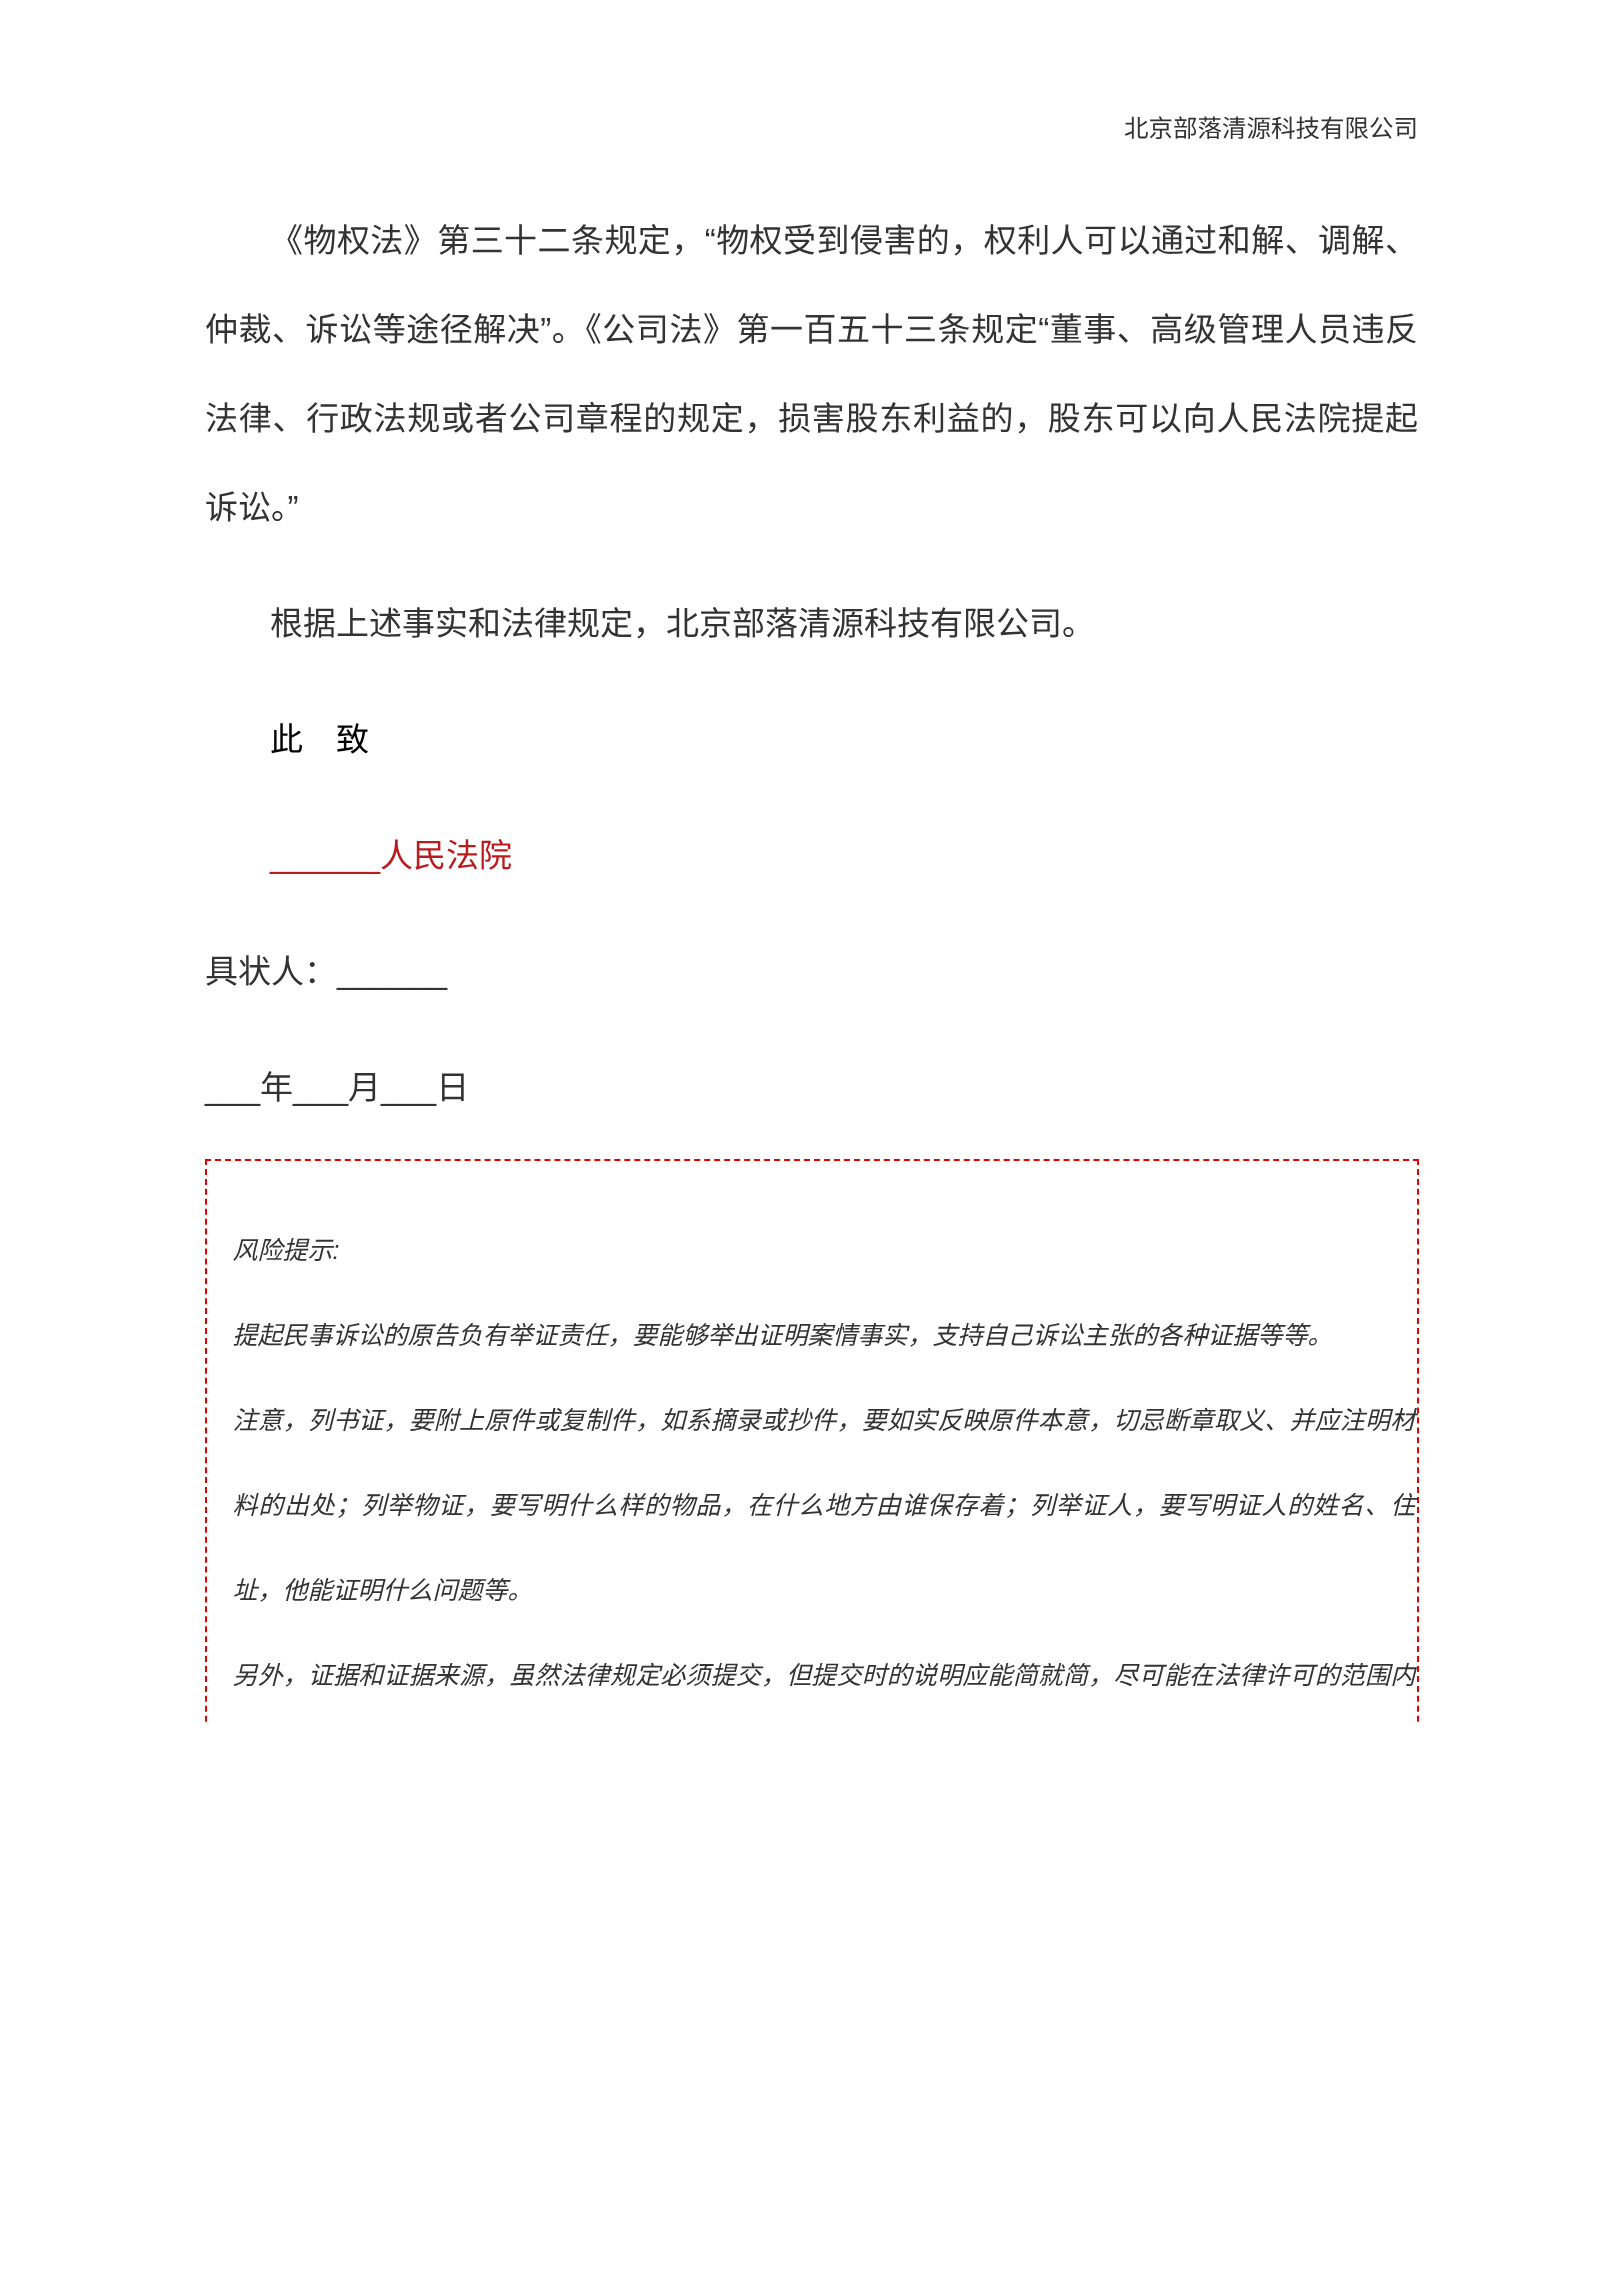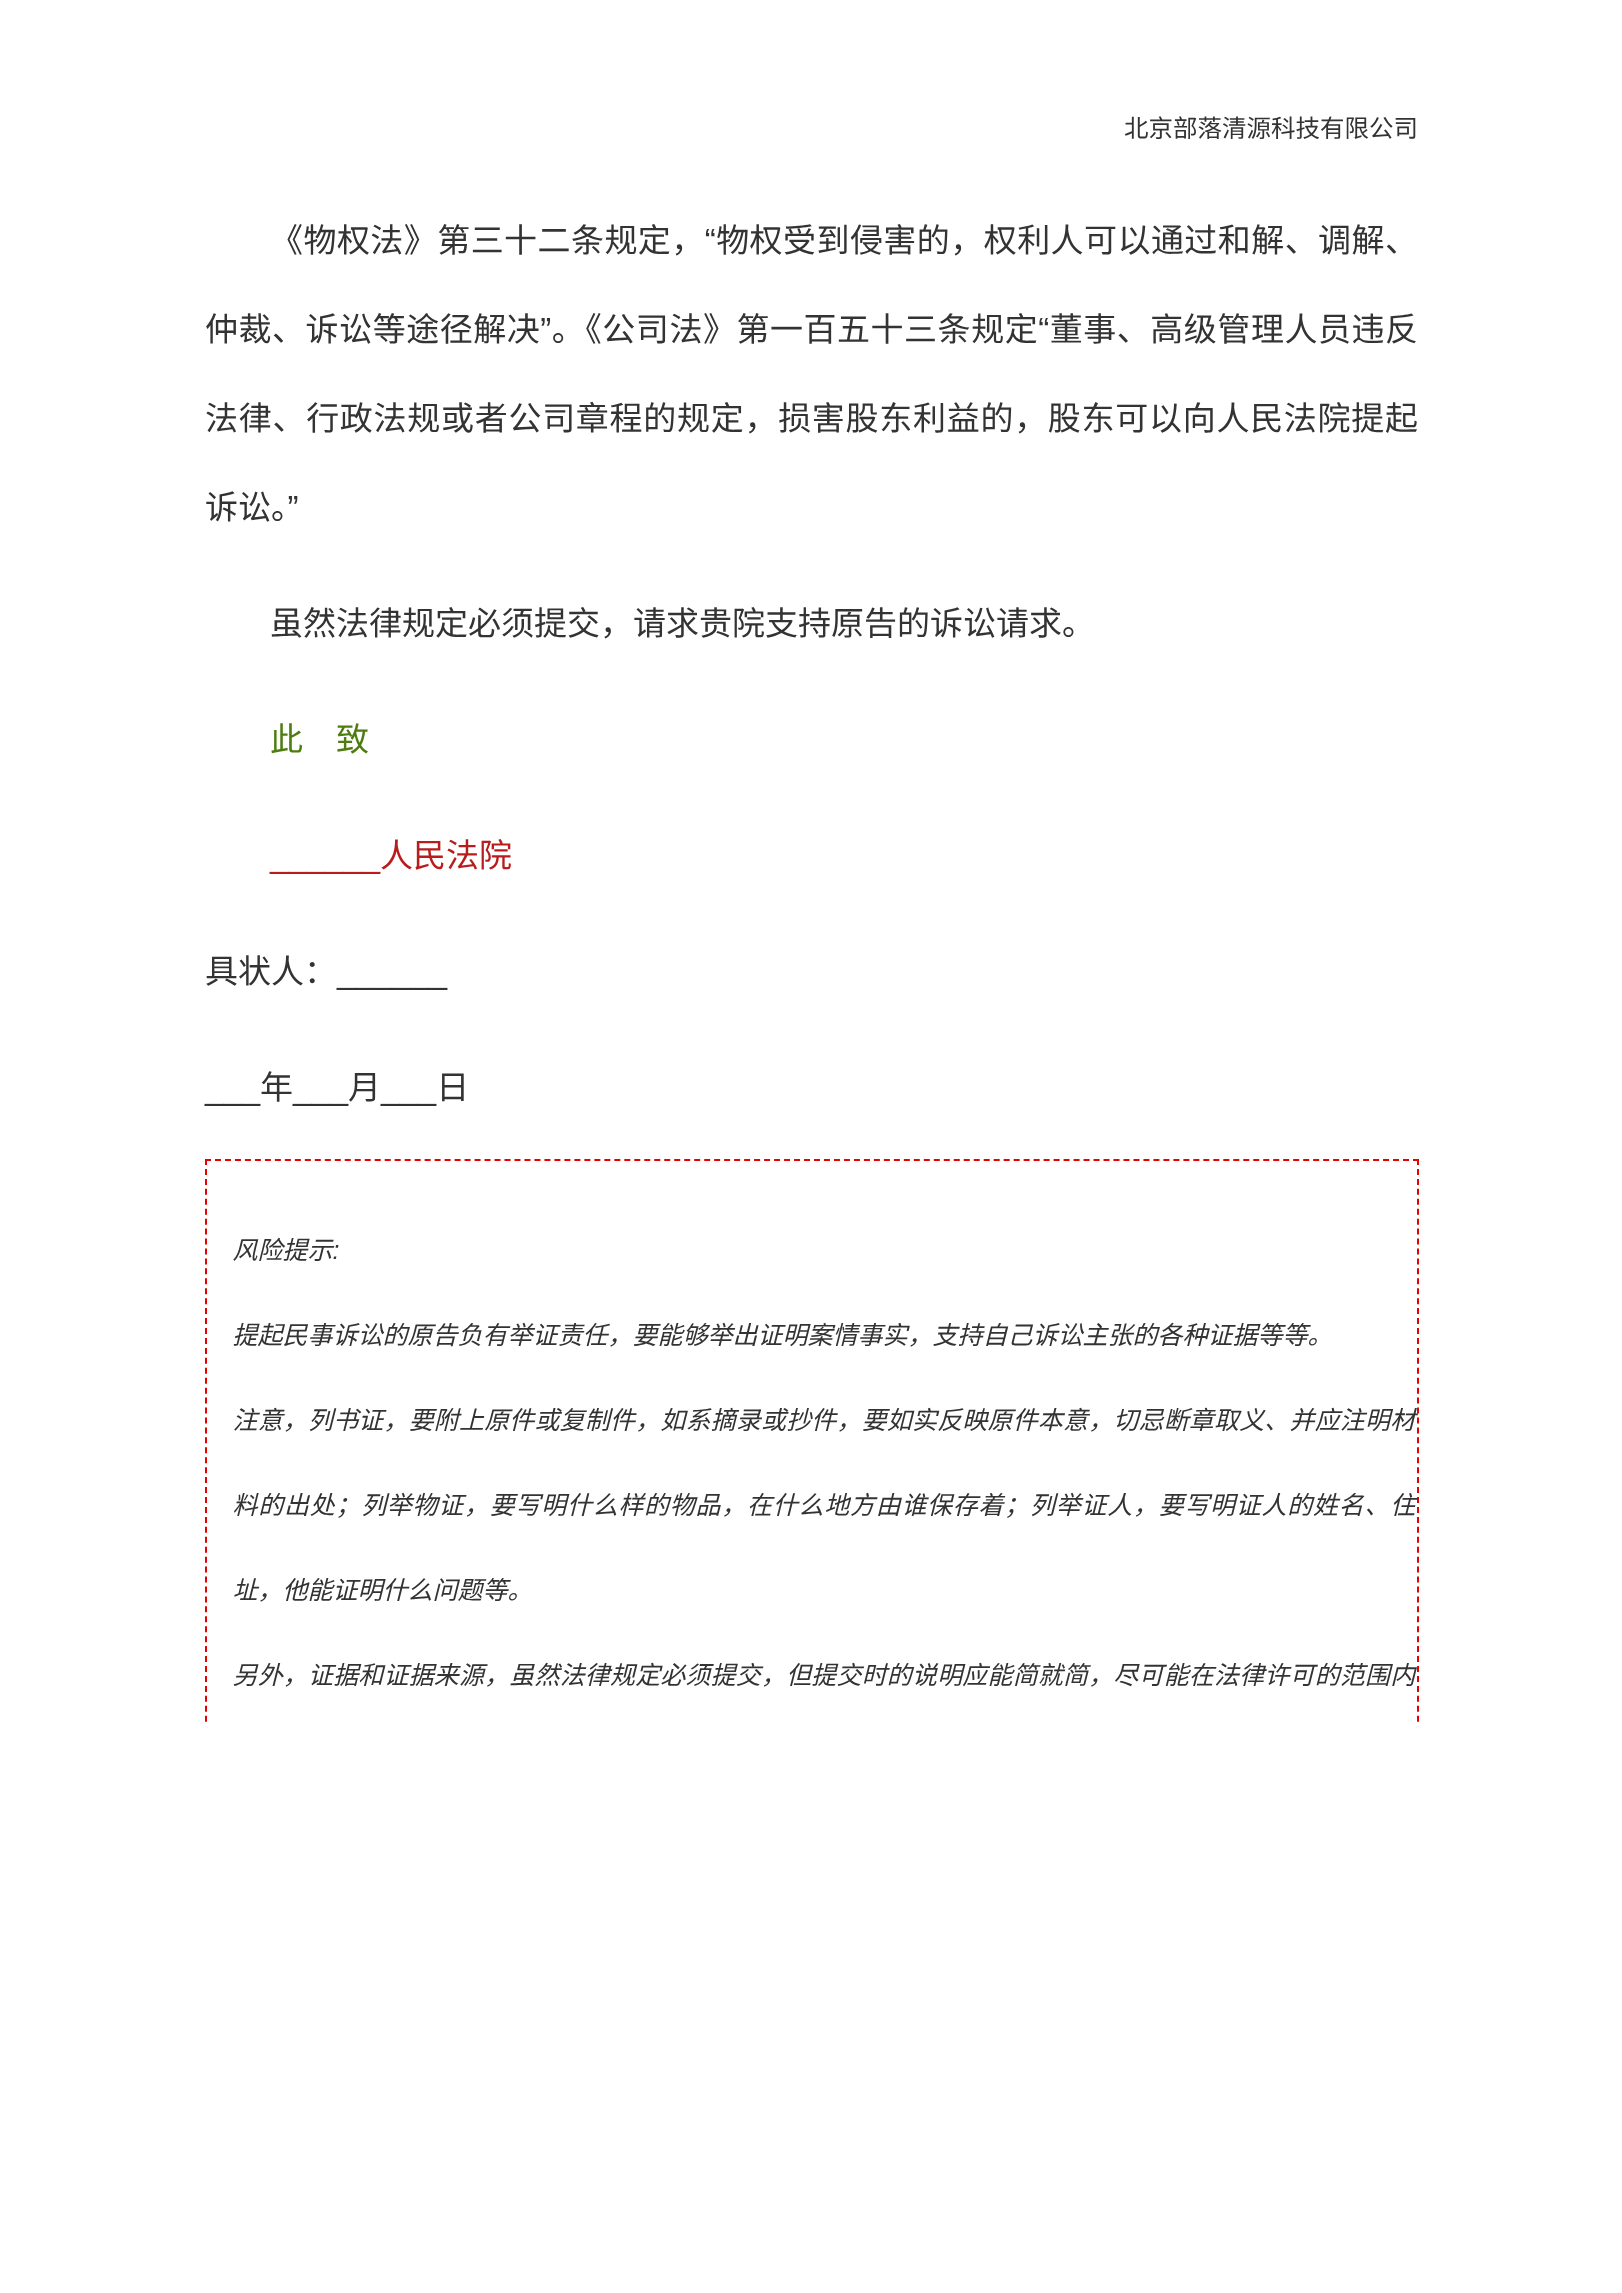--- a/index.html
+++ b/index.html
@@ -61,23 +61,23 @@
 <body style="color: rgb(51, 51, 51);">
 
 <div class="page">
 
   <div class="doc-header">北京部落清源科技有限公司</div>
 
   <div class="content">
 
     <p class="indent first">《物权法》第三十二条规定，“物权受到侵害的，权利人可以通过和解、调解、仲裁、诉讼等途径解决”。《公司法》第一百五十三条规定“董事、高级管理人员违反法律、行政法规或者公司章程的规定，损害股东利益的，股东可以向人民法院提起诉讼。”</p>
 
-    <p class="indent">虽然法律规定必须提交，请求贵院支持原告的诉讼请求。</p>
+    <p class="indent">根据上述事实和法律规定，北京部落清源科技有限公司。</p>
 
-    <p class="indent blue" style="color: #4d7c0f;">此　致</p>
+    <p class="indent blue" style="color: #000000;">此　致</p>
 
     <p class="indent blue" style="color: #b91c1c;">______人民法院</p>
 
     <p class="right-line">具状人：______</p>
 
     <p class="right-line">___年___月___日</p>
 
     <div class="risk-box" style="border-color: rgb(230, 0, 0);">
       <p>风险提示:</p>
       <p>提起民事诉讼的原告负有举证责任，要能够举出证明案情事实，支持自己诉讼主张的各种证据等等。</p>

